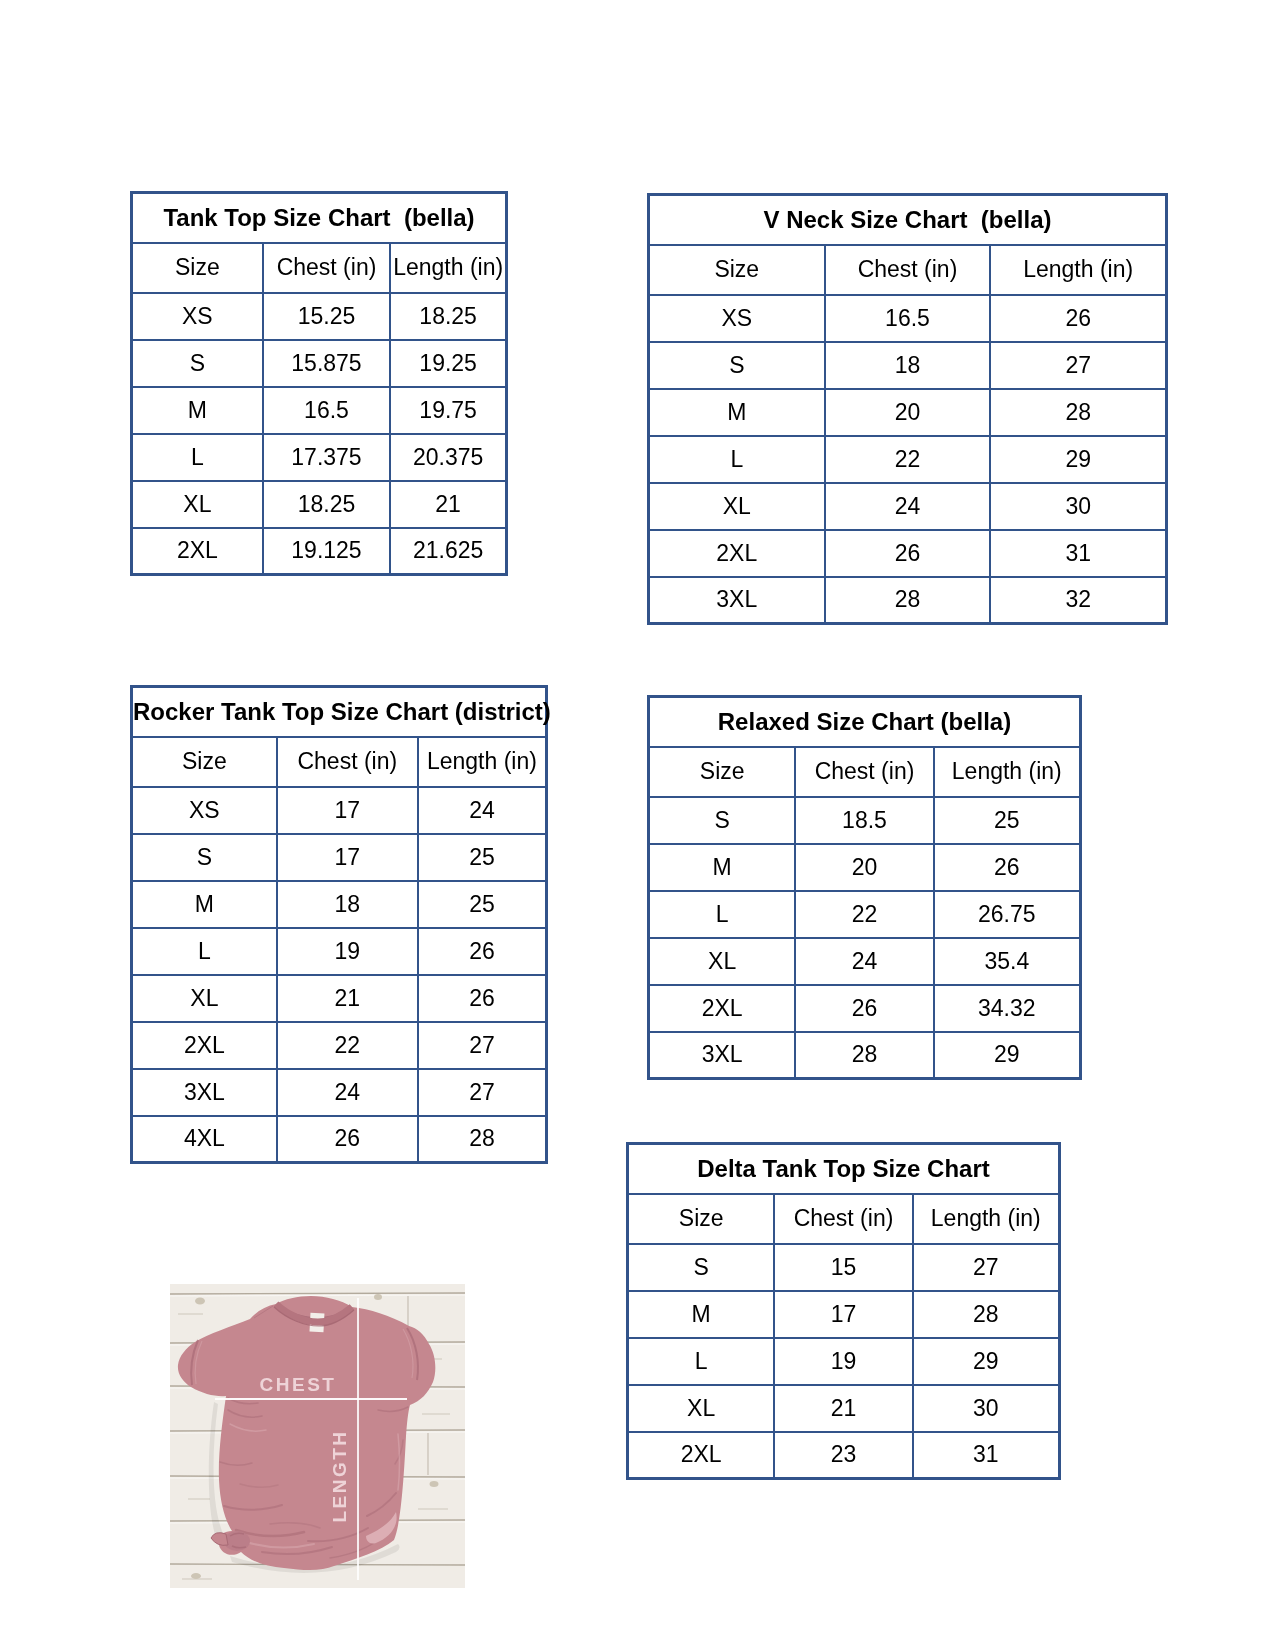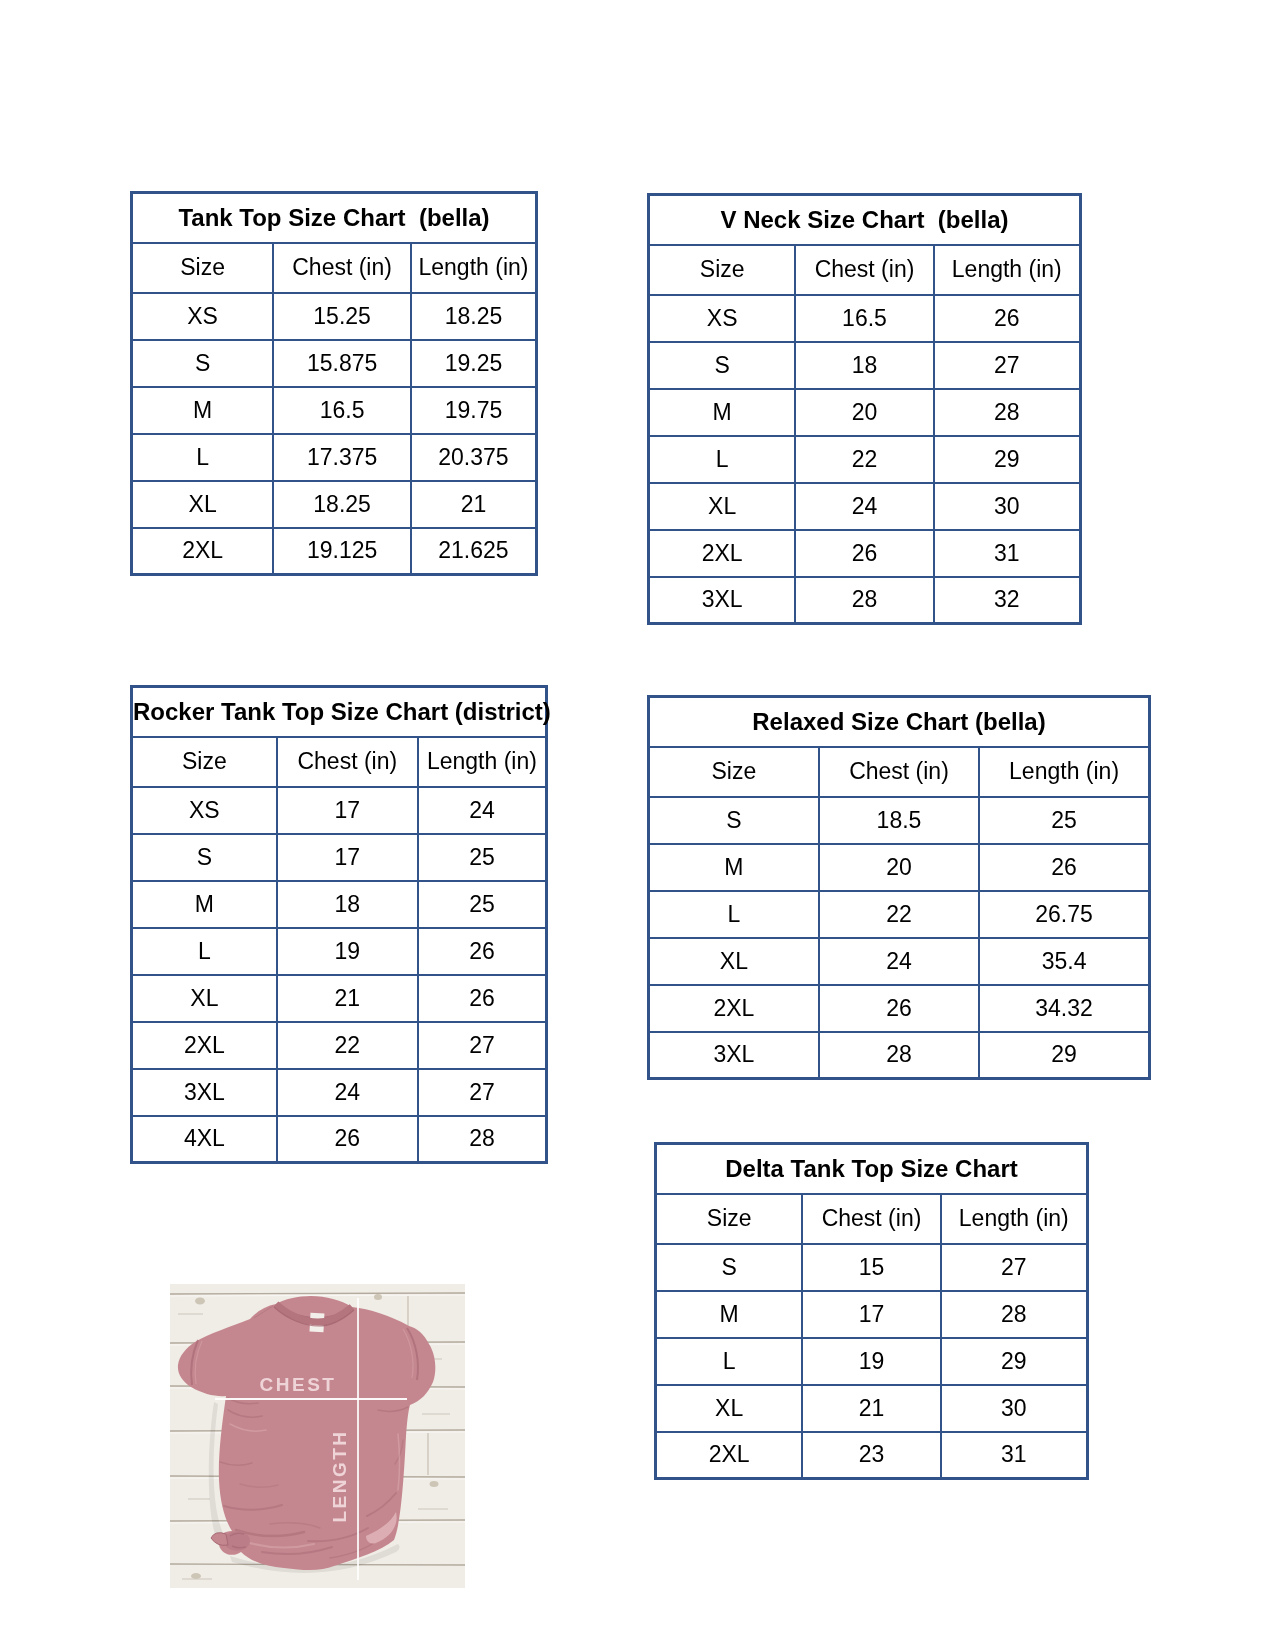--- a/index.html
+++ b/index.html
@@ -17,25 +17,25 @@
   }
   .tbl th, .tbl td {
     border:2px solid #32538a; text-align:center; vertical-align:middle;
     font-size:23px; font-weight:400; color:#000; padding:0;
   }
   .title-row td { font-weight:700; font-size:24px; height:50px; white-space:pre; }
   .head-row th { height:50px; font-weight:400; }
   .tbl tbody td { height:47px; }
 
   
-  .tbl-0 { left:130px; top:191px;  width:408px; }
-  .tbl-1 { left:647px; top:193px;  width:435px; }
+  .tbl-0 { left:130px; top:191px;  width:378px; }
+  .tbl-1 { left:647px; top:193px;  width:521px; }
   .tbl-2 { left:130px; top:685px;  width:418px; }
-  .tbl-3 { left:647px; top:695px;  width:504px; }
-  .tbl-4 { left:654px; top:1142px; width:435px; }
+  .tbl-3 { left:647px; top:695px;  width:435px; }
+  .tbl-4 { left:626px; top:1142px; width:435px; }
 
   .cols-left  col:nth-child(1){width:35%;} .cols-left  col:nth-child(2){width:34%;} .cols-left  col:nth-child(3){width:31%;}
   .cols-right col:nth-child(1){width:34%;} .cols-right col:nth-child(2){width:32%;} .cols-right col:nth-child(3){width:34%;}
 
   .shirt-img { position:absolute; left:170px; top:1284px; width:295px; height:304px; }
   .shirt-img svg { display:block; width:100%; height:100%; }
   .measure-text { font-family:"Liberation Sans", sans-serif; font-weight:600; letter-spacing:2.5px; }
 </style>
 </head>
 <body>

